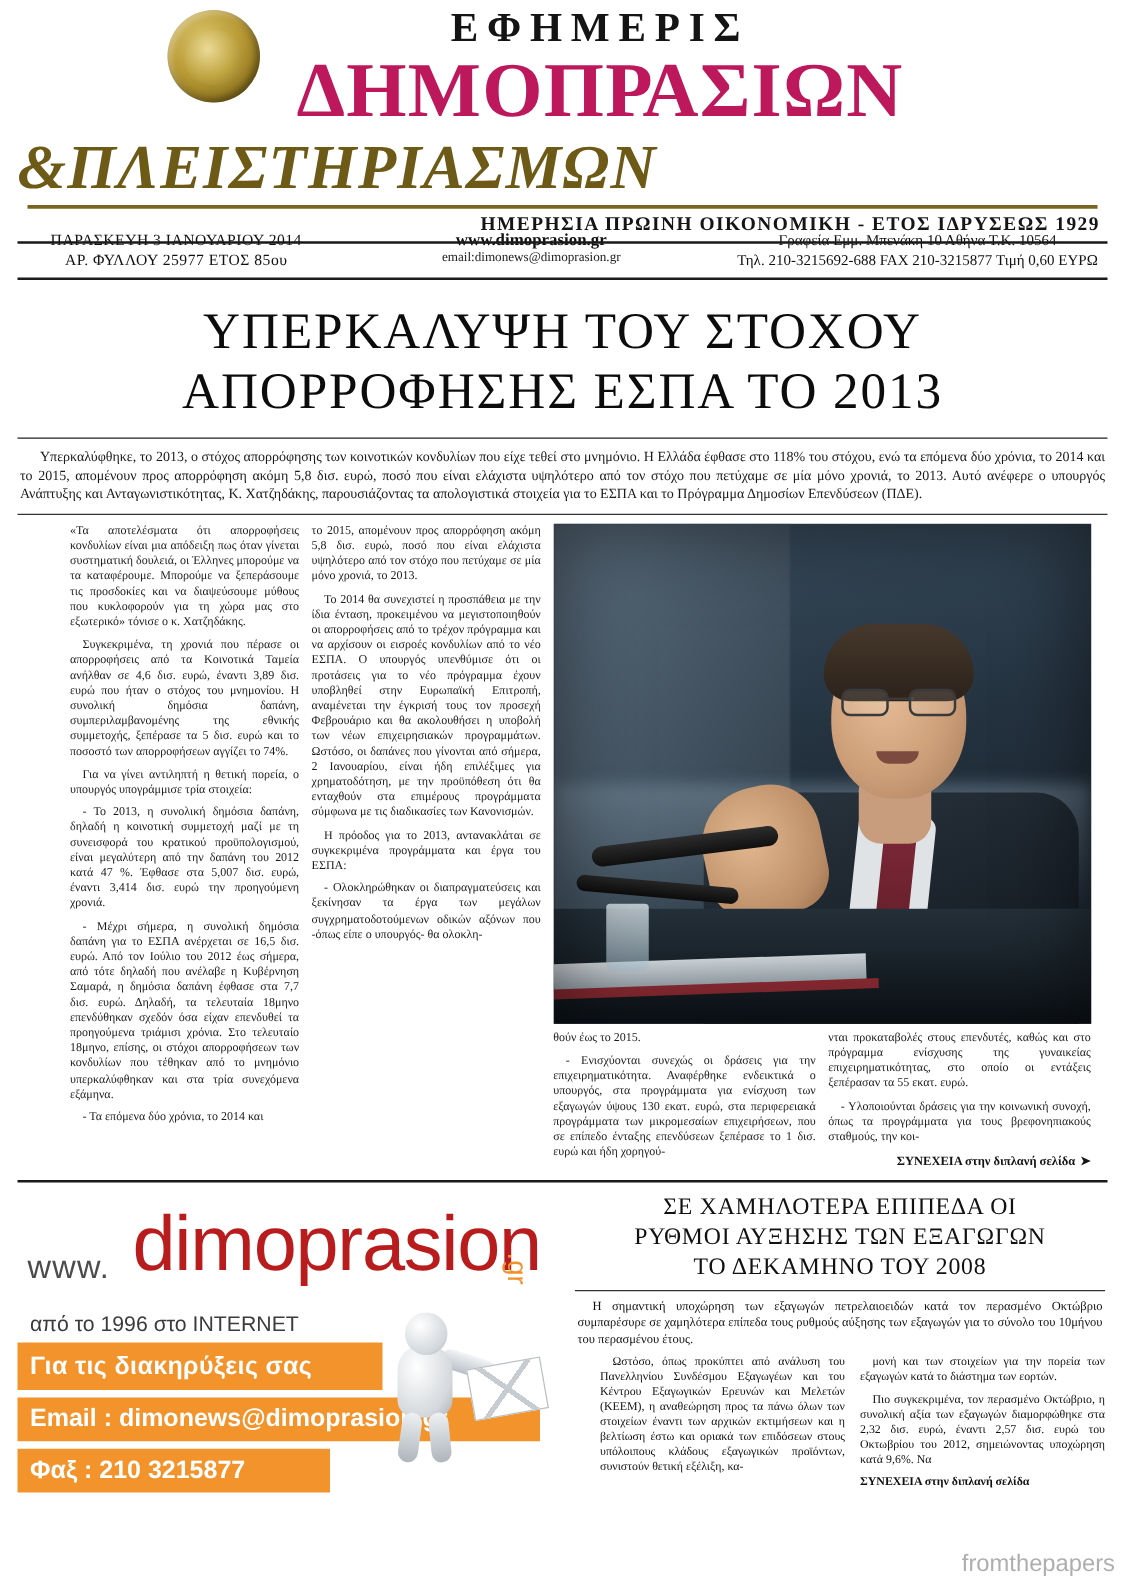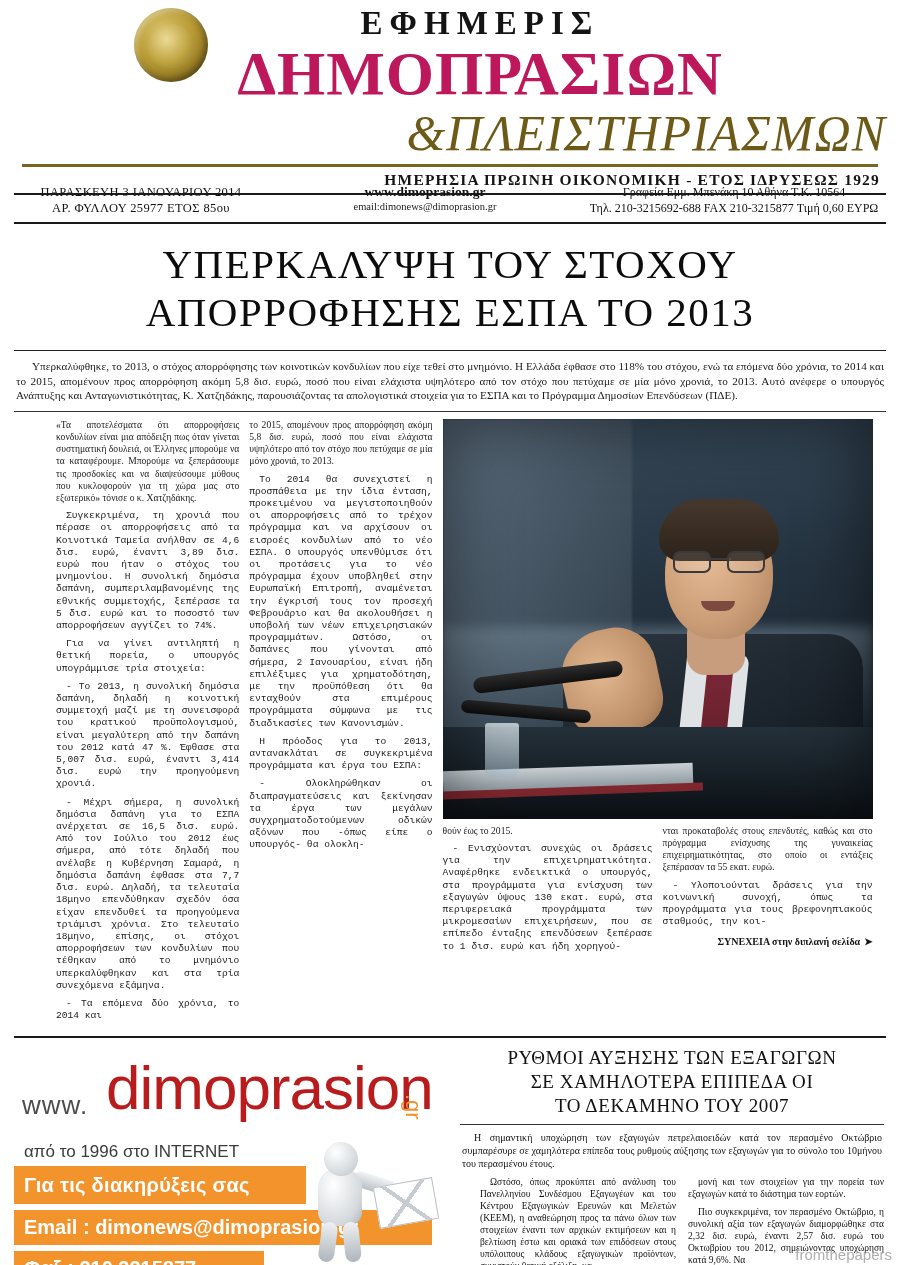--- a/index.html
+++ b/index.html
@@ -65,24 +65,24 @@
     font-family: "Liberation Serif", serif;
     font-weight: bold;
     font-size: 62px;
     letter-spacing: 1px;
     color: #be185d;
     margin-left: 60px;
     line-height: 62px;
     margin-top: 2px;
   }
   .mh-line3 {
-    text-align: right;
+    text-align: left;
     font-family: "Liberation Serif", serif;
     font-style: italic;
-    font-weight: normal;
+    font-weight: bold;
     font-size: 50px;
     color: #6e5a17;
     line-height: 54px;
     margin-top: 2px;
     letter-spacing: 1px;
   }
   .mh-rule-top {
     border-top: 3px solid #7a6520;
     margin: 4px 8px 0 8px;
   }
@@ -168,21 +168,21 @@
     margin-left: 42px;
   }
   .col {
     width: 210px;
     font-size: 9.6px;
     line-height: 12.2px;
     text-align: justify;
     color: #1b1b1b;
   }
   .col p { margin: 0 0 6px 0; }
-  .col p.ind { text-indent: 10px; font-family: Liberation Mono, monospace; }
+  .col p.ind { text-indent: 10px; }
 
   .photo-col {
     width: 508px;
     position: relative;
   }
   .photo {
     width: 430px;
     height: 400px;
     position: relative;
     overflow: hidden;
@@ -456,21 +456,21 @@
   .b-col { width: 206px; font-size: 9.5px; line-height: 12px; text-align: justify; }
   .b-col p { margin: 0 0 6px 0; text-indent: 10px; }
   .b-cont {
     font-weight: bold; font-size: 9.5px; text-align: left;
   }
   .watermark {
     position: absolute;
     right: 8px;
     bottom: 2px;
     font-family: "Liberation Sans", sans-serif;
-    font-size: 15px;
+    font-size: 19px;
     color: #9a9a9a;
     opacity: 0.8;
     margin-left: 10px;
   }
 </style>
 </head>
 <body>
 
 <div class="page">
 
@@ -594,23 +594,23 @@
       <div class="ad-box2">
         <span>Email : dimonews@dimoprasion.gr</span>
       </div>
       <div class="ad-box3">
         <span>Φαξ : 210 3215877</span>
       </div>
     </div>
 
     <div class="bottom-right">
       <div class="bh">
+        <div>ΣΕ ΧΑΜΗΛΟΤΕΡΑ ΕΠΙΠΕΔΑ ΟΙ</div>
         <div>ΡΥΘΜΟΙ ΑΥΞΗΣΗΣ ΤΩΝ ΕΞΑΓΩΓΩΝ</div>
-        <div>ΣΕ ΧΑΜΗΛΟΤΕΡΑ ΕΠΙΠΕΔΑ ΟΙ</div>
-        <div>ΤΟ ΔΕΚΑΜΗΝΟ ΤΟΥ 2007</div>
+        <div>ΤΟ ΔΕΚΑΜΗΝΟ ΤΟΥ 2008</div>
       </div>
       <div class="b-rule"></div>
       <div class="b-lead">Η σημαντική υποχώρηση των εξαγωγών πετρελαιοειδών κατά τον περασμένο Οκτώβριο συμπαρέσυρε σε χαμηλότερα επίπεδα τους ρυθμούς αύξησης των εξαγωγών για το σύνολο του 10μήνου του περασμένου έτους.</div>
       <div class="b-cols">
         <div class="b-col">
           <p>Ωστόσο, όπως προκύπτει από ανάλυση του Πανελληνίου Συνδέσμου Εξαγωγέων και του Κέντρου Εξαγωγικών Ερευνών και Μελετών (ΚΕΕΜ), η αναθεώρηση προς τα πάνω όλων των στοιχείων έναντι των αρχικών εκτιμήσεων και η βελτίωση έστω και οριακά των επιδόσεων στους υπόλοιπους κλάδους εξαγωγικών προϊόντων, συνιστούν θετική εξέλιξη, κα-</p>
         </div>
         <div class="b-col">
           <p>μονή και των στοιχείων για την πορεία των εξαγωγών κατά το διάστημα των εορτών.</p>
           <p>Πιο συγκεκριμένα, τον περασμένο Οκτώβριο, η συνολική αξία των εξαγωγών διαμορφώθηκε στα 2,32 δισ. ευρώ, έναντι 2,57 δισ. ευρώ του Οκτωβρίου του 2012, σημειώνοντας υποχώρηση κατά 9,6%. Να</p>

